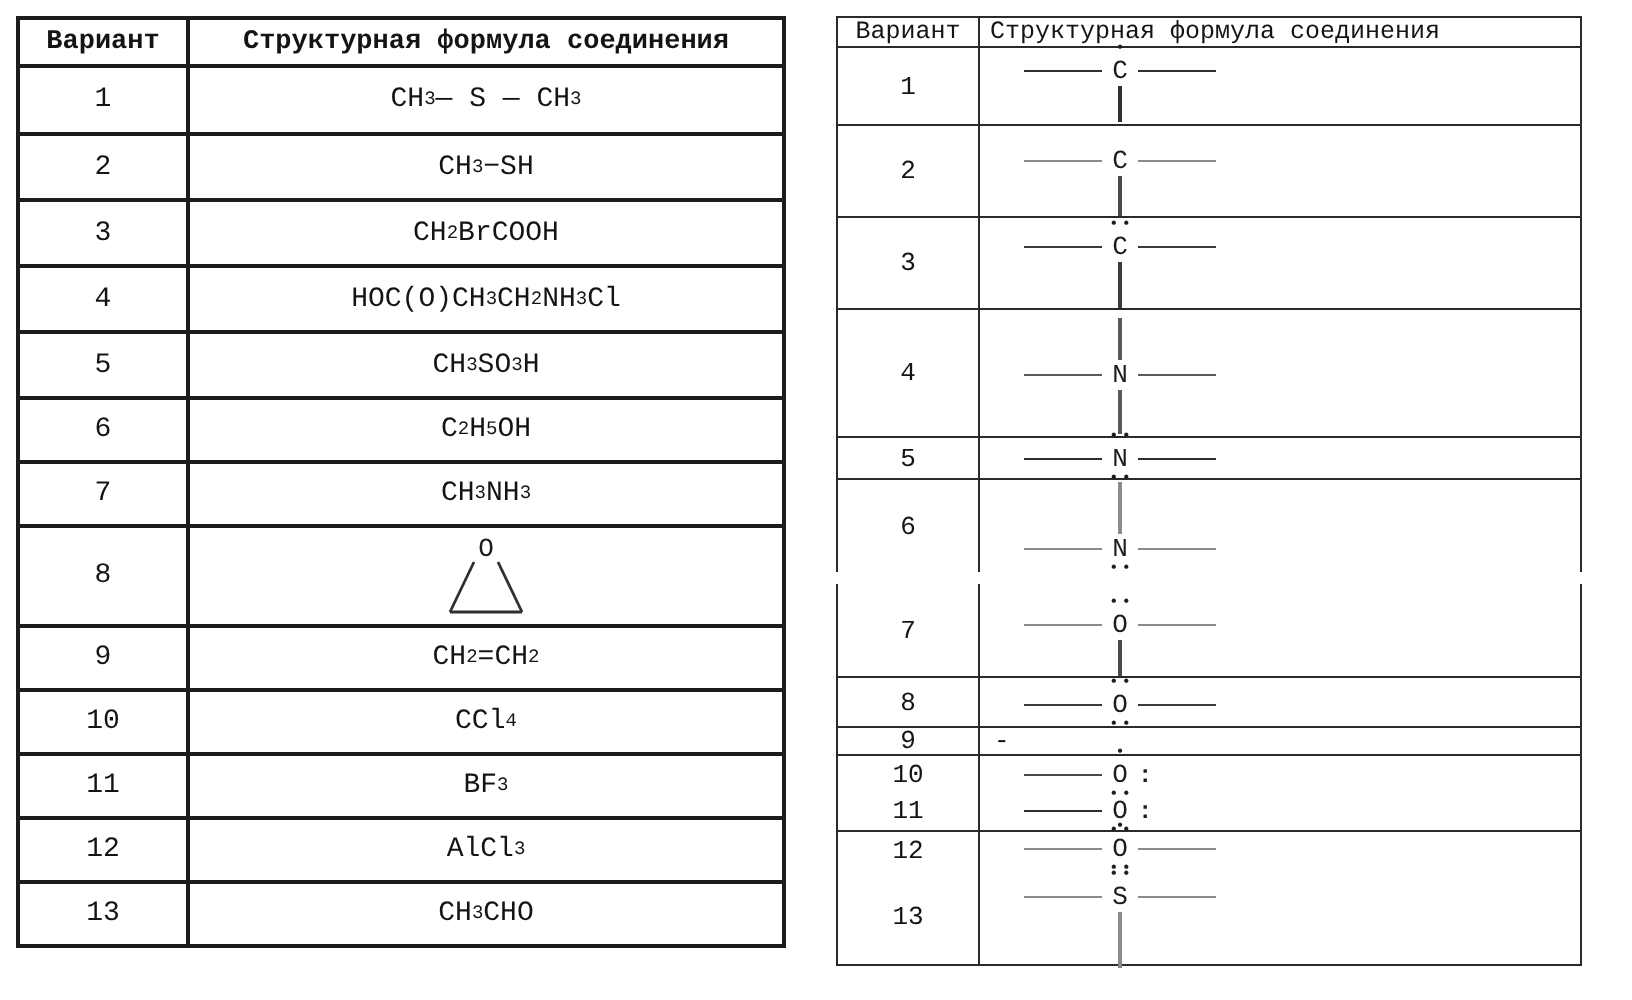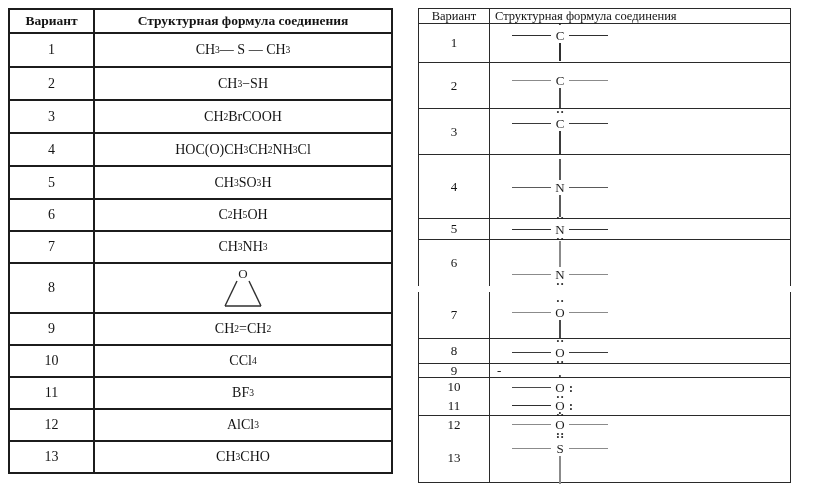--- a/index.html
+++ b/index.html
@@ -1,21 +1,21 @@
 <!DOCTYPE html>
 <html><head>
 <meta charset="utf-8">
 <style>
   html,body{margin:0;padding:0;}
   body{
     width:816px;height:500px;background:#ffffff;
     font-family:"Liberation Serif","DejaVu Serif",serif;
     color:#141414;position:relative;overflow:hidden;
   }
-  .page{position:absolute;inset:0;background:#fff;}
+  .page{position:absolute;inset:0;background:#fff;font-family:Liberation Mono, monospace;}
 
   
   .ltable{
     position:absolute;left:8px;top:8px;width:385px;
     border:2px solid #1c1c1c;box-sizing:border-box;background:#fff;
   }
   .l-row{display:flex;box-sizing:border-box;}
   .l-row + .l-row, #ltable-rows .l-row{border-top:2px solid #1c1c1c;}
   #ltable-rows .l-row:first-child{border-top:2px solid #1c1c1c;}
   .l-num{

